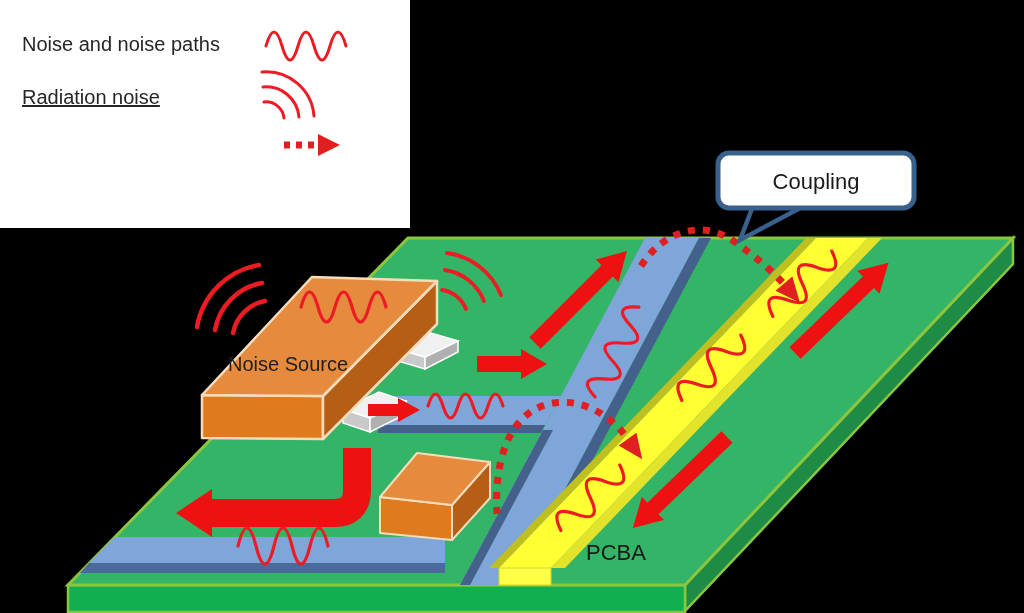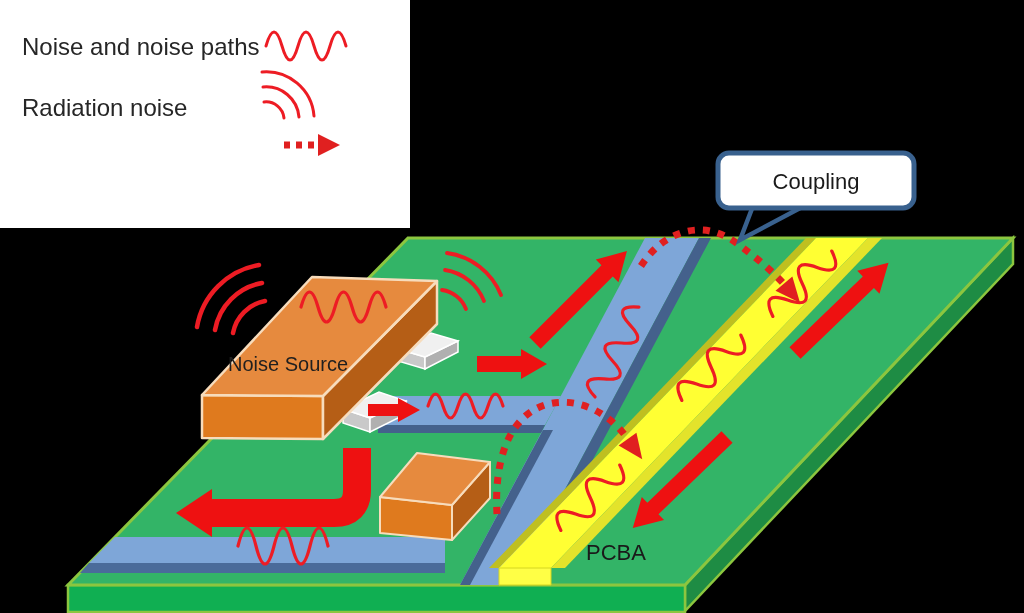--- a/index.html
+++ b/index.html
@@ -1,20 +1,20 @@
 <!DOCTYPE html>
 <html><head>
 <meta charset="utf-8">
 <style>
   html,body{margin:0;padding:0;background:#000;}
   body{width:1024px;height:613px;position:relative;overflow:hidden;
        font-family:"Liberation Sans", sans-serif;}
   .stage{position:absolute;inset:0;width:1024px;height:613px;}
   .legend{position:absolute;left:0;top:0;width:410px;height:228px;background:#ffffff;}
-  .legend-label{position:absolute;color:#262626;font-size:24px;white-space:nowrap;}
+  .legend-label{position:absolute;color:#262626;font-size:20px;white-space:nowrap;}
   .legend-icon{position:absolute;}
   .scene{position:absolute;left:0;top:0;}
   svg text{font-family:"Liberation Sans", sans-serif;}
 </style>
 </head>
 <body>
 
 <div class="stage">
 
   <svg class="scene" width="1024" height="613" viewBox="0 0 1024 613">
@@ -140,21 +140,21 @@
 
     <g>
       <polyline points="753,206 740,240 804,206" fill="none" stroke="#39618E" stroke-width="4.5"></polyline>
       <rect x="718" y="153" width="196" height="55" rx="11" fill="#ffffff" stroke="#39618E" stroke-width="5"></rect>
       <text x="816" y="189" font-size="22" fill="#1a1a1a" text-anchor="middle">Coupling</text>
     </g>
   </svg>
 
   <div class="legend">
     <div class="legend-label" style="left:22px;top:33px;">Noise and noise paths</div>
-    <div class="legend-label" style="left:22px;top:94px;">Radiation noise</div>
+    <div class="legend-label" style="left:22px;top:86px;text-decoration:underline;">Radiation noise</div>
 
     <svg class="legend-icon" style="left:262px;top:24px;" width="88" height="42" viewBox="0 0 88 42">
       <path d="M 4 22 q 8 -28 16 0 q 8 28 16 0 q 8 -28 16 0 q 8 28 16 0 q 8 -28 16 0" fill="none" stroke="#ED1C24" stroke-width="3" stroke-linecap="round"></path>
     </svg>
 
     <svg class="legend-icon" style="left:258px;top:58px;" width="70" height="68" viewBox="0 0 70 68">
       <g fill="none" stroke="#ED1C24" stroke-width="3" stroke-linecap="round">
         <path d="M 6 44 A 18 18 0 0 1 26 60"></path>
         <path d="M 5 29 A 33 33 0 0 1 41 59"></path>
         <path d="M 4 14 A 48 48 0 0 1 56 58"></path>

